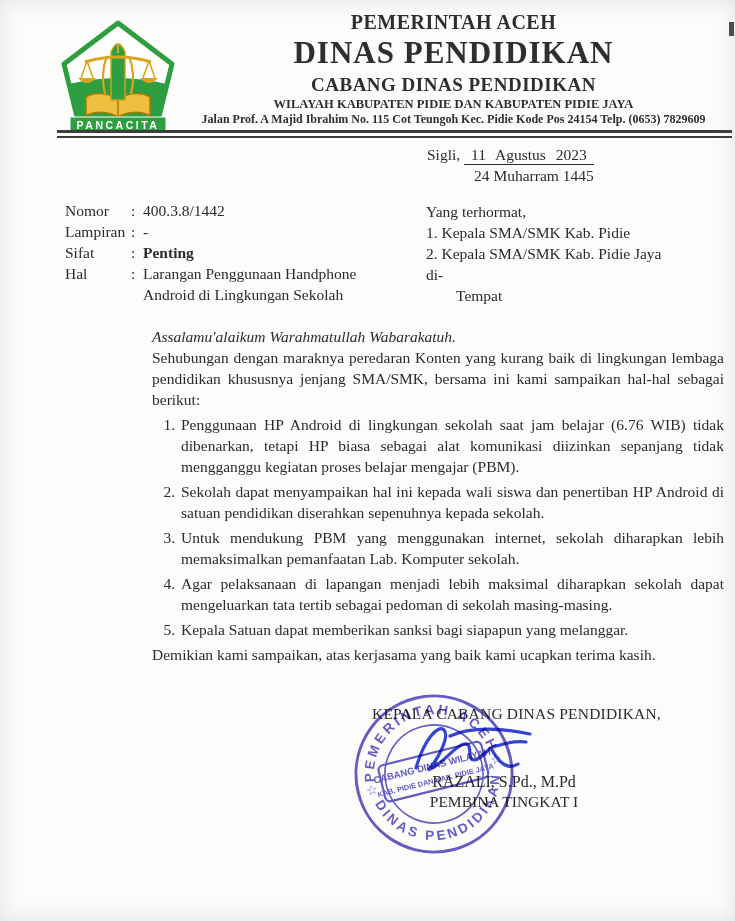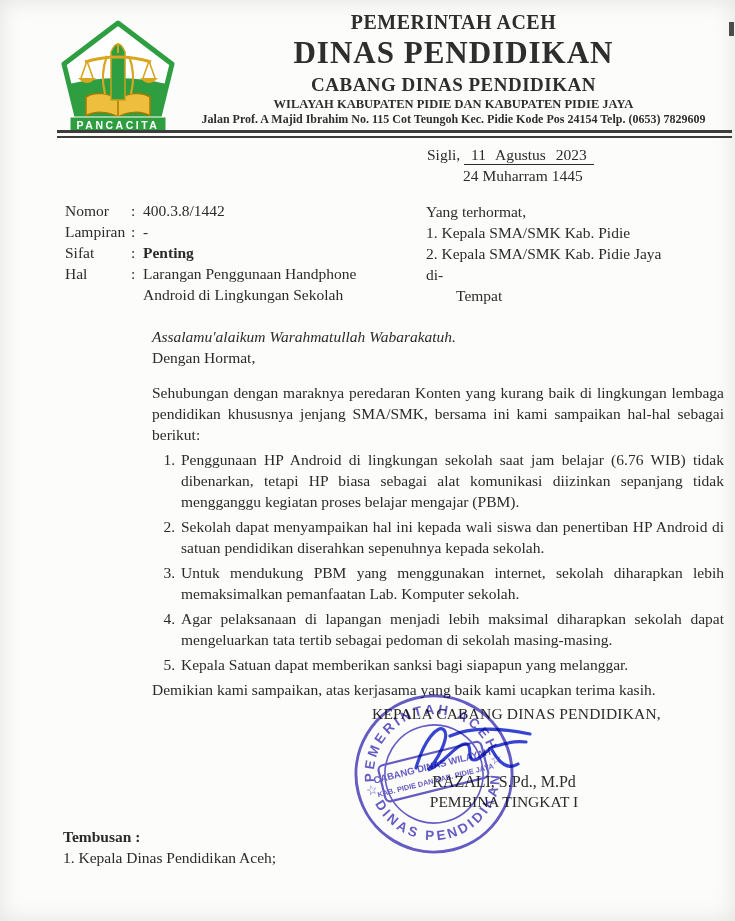--- a/index.html
+++ b/index.html
@@ -14,21 +14,21 @@
   .logo{position:absolute;left:57px;top:20px;width:122px;height:116px;}
   .header-text{position:absolute;left:178px;right:6px;top:10px;text-align:center;color:#2e2e2e;}
   .h-gov{font-size:20px;font-weight:bold;letter-spacing:.5px;line-height:24px;}
   .h-dept{font-size:31px;font-weight:bold;letter-spacing:1px;line-height:38px;}
   .h-branch{font-size:19px;font-weight:bold;letter-spacing:.5px;line-height:25px;}
   .h-region{font-size:12.5px;font-weight:bold;line-height:15px;}
   .h-addr{font-size:12px;font-weight:bold;line-height:15px;}
   .rule{position:absolute;left:57px;right:3px;top:130px;height:3px;
         border-top:3px solid #3d3d3d;border-bottom:2px solid #3d3d3d;}
   
-  .dateline{position:absolute;left:427px;top:144px;font-size:15.5px;line-height:21px;}
+  .dateline{position:absolute;left:427px;top:144px;font-size:15.5px;line-height:21px;text-align:right;}
   .date-underline{border-bottom:1.6px solid #2b2b2b;padding:0 7px 1px 7px;word-spacing:6px;}
   .date-hijri{margin-left:36px;}
   
   .meta{position:absolute;left:65px;top:200px;font-size:15.5px;line-height:21px;}
   .meta-row{display:flex;align-items:flex-start;}
   .meta-label{width:66px;flex:0 0 66px;}
   .meta-colon{width:12px;flex:0 0 12px;}
   .meta-value{white-space:pre-line;}
   .bold{font-weight:bold;}
   
@@ -127,21 +127,20 @@
   <div class="recipient">
     <div>Yang terhormat,</div>
     <div>1. Kepala SMA/SMK Kab. Pidie</div>
     <div>2. Kepala SMA/SMK Kab. Pidie Jaya</div>
     <div>di-</div>
     <div class="place">Tempat</div>
   </div>
 
   <div class="body">
     <p class="greeting">Assalamu'alaikum Warahmatullah Wabarakatuh.</p>
-    <p class="opening">Dengan Hormat,</p>
     <p class="par">Sehubungan dengan maraknya peredaran Konten yang kurang baik di lingkungan lembaga pendidikan khususnya jenjang SMA/SMK, bersama ini kami sampaikan hal-hal sebagai berikut:</p>
     <ol class="points">
       <li>Penggunaan HP Android di lingkungan sekolah saat jam belajar (6.76 WIB) tidak dibenarkan, tetapi HP biasa sebagai alat komunikasi diizinkan sepanjang tidak mengganggu kegiatan proses belajar mengajar (PBM).</li>
       <li>Sekolah dapat menyampaikan hal ini kepada wali siswa dan penertiban HP Android di satuan pendidikan diserahkan sepenuhnya kepada sekolah.</li>
       <li>Untuk mendukung PBM yang menggunakan internet, sekolah diharapkan lebih memaksimalkan pemanfaatan Lab. Komputer sekolah.</li>
       <li>Agar pelaksanaan di lapangan menjadi lebih maksimal diharapkan sekolah dapat mengeluarkan tata tertib sebagai pedoman di sekolah masing-masing.</li>
       <li>Kepala Satuan dapat memberikan sanksi bagi siapapun yang melanggar.</li>
     </ol>
     <p class="closing">Demikian kami sampaikan, atas kerjasama yang baik kami ucapkan terima kasih.</p>
   </div>
@@ -180,18 +179,14 @@
   <div class="scrawl">
     <svg viewBox="0 0 140 64" width="140" height="64">
       <g fill="none" stroke="#2b3bd4" stroke-width="3.2" stroke-linecap="round">
         <path d="M 14,50 C 22,22 36,6 42,12 C 48,18 36,42 26,52 C 42,46 52,28 62,26 C 72,24 64,42 72,42 C 80,42 84,30 94,28 C 104,26 110,22 124,24"></path>
         <path d="M 48,18 C 70,8 98,10 128,16"></path>
         <path d="M 90,32 C 98,46 106,52 116,46"></path>
       </g>
     </svg>
   </div>
 
-  <div class="tembusan">
-    <div class="bold">Tembusan :</div>
-    <div>1. Kepala Dinas Pendidikan Aceh;</div>
-  </div>
 
 </div>
 
 </body></html>

